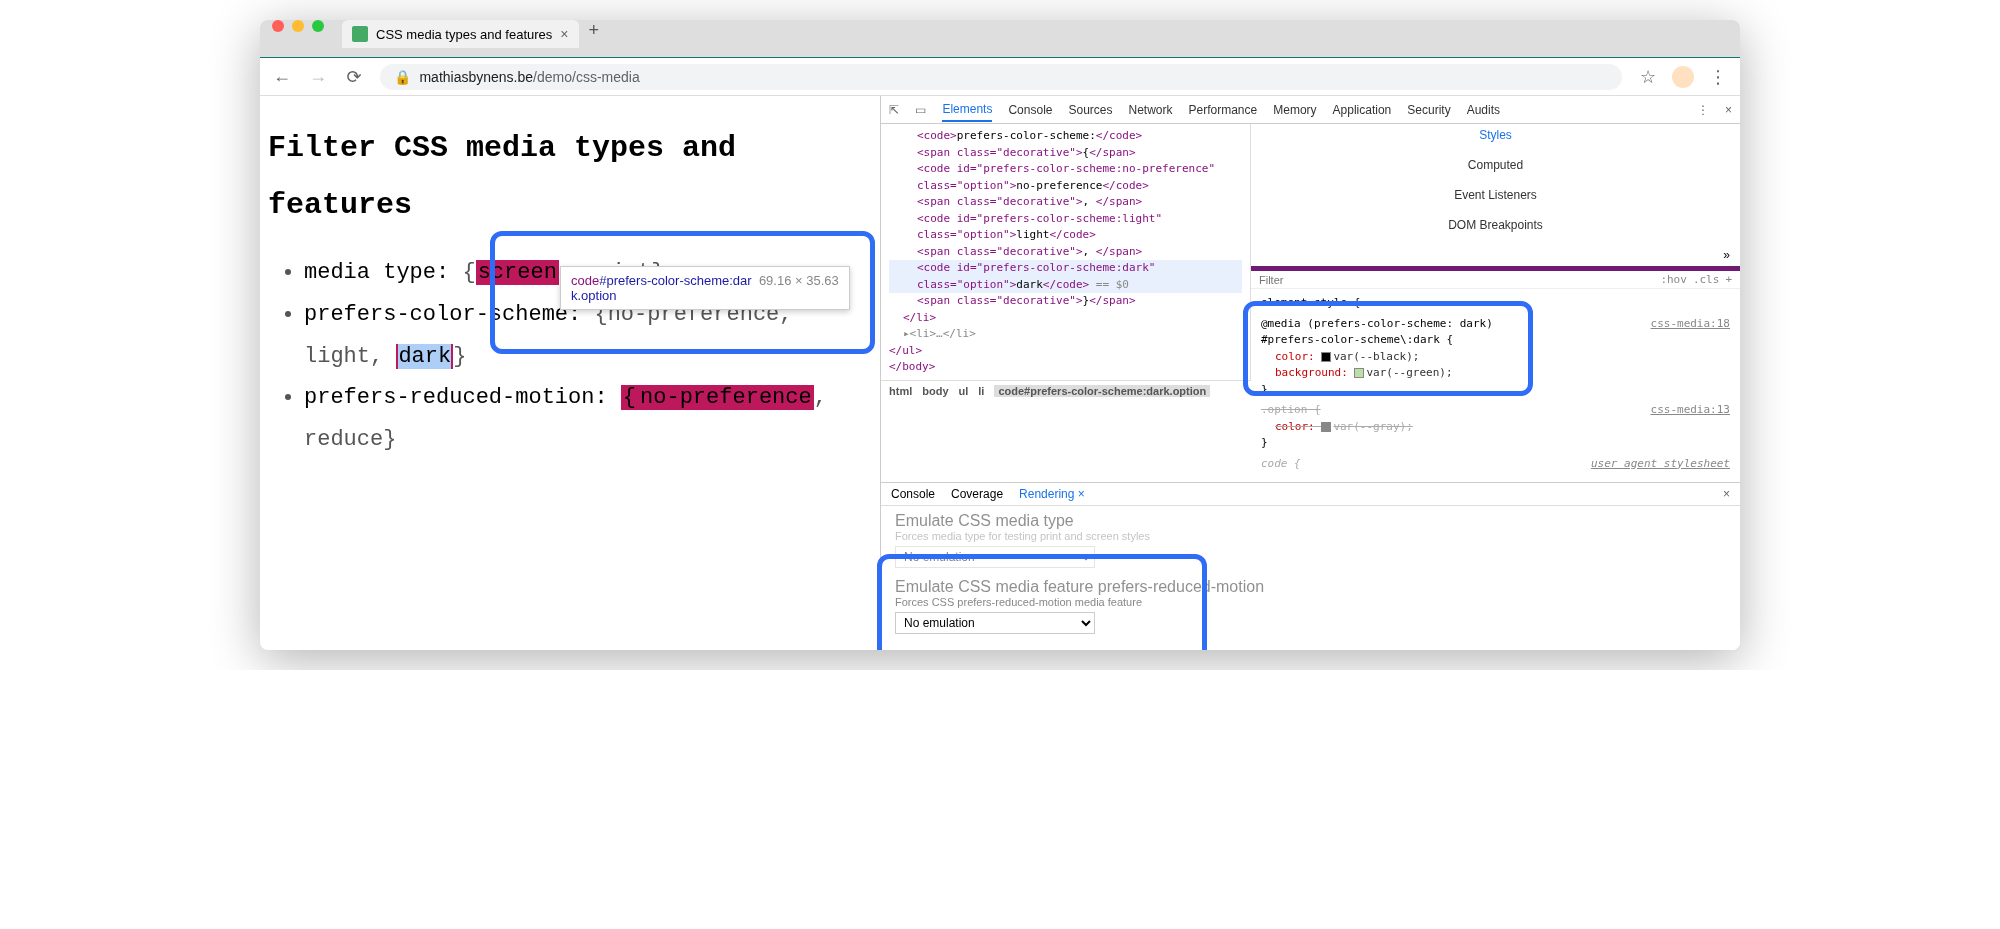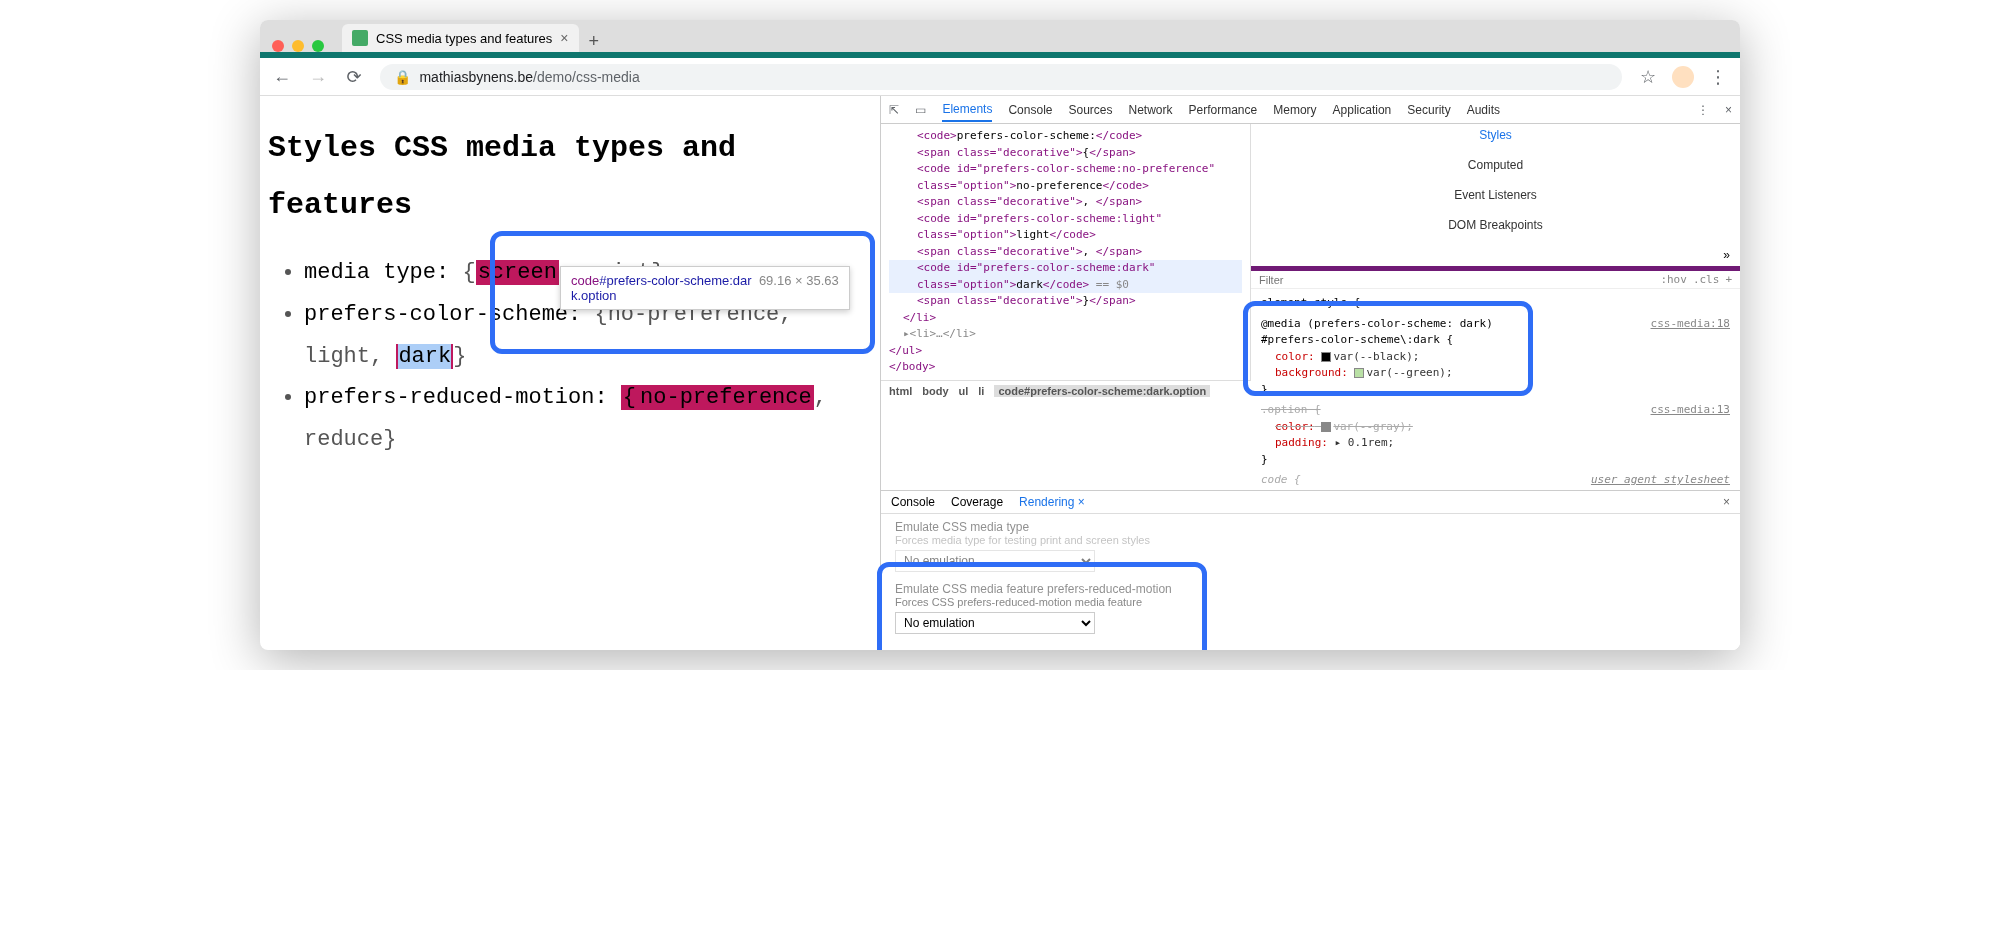--- a/index.html
+++ b/index.html
@@ -1,18 +1,18 @@
 <!DOCTYPE html>
 <html><head>
 <meta charset="utf-8">
 <style>
 * { box-sizing: border-box; margin: 0; padding: 0; }
 body { font-family: -apple-system, "Helvetica Neue", Arial, sans-serif; background: #fff; }
 .window { width: 1480px; height: 630px; margin: 20px auto; border-radius: 8px; box-shadow: 0 10px 50px rgba(0,0,0,0.3); overflow: hidden; display: flex; flex-direction: column; background: #fff; }
-.titlebar { height: 38px; background: #dedede; display: flex; align-items: flex-end; padding: 0 12px; border-bottom: 6px solid #0f766e; }
+.titlebar { height: 38px; background: #dedede; display: flex; align-items: flex-start; padding: 0 12px; border-bottom: 1px solid #0f766e; }
 .traffic { display: flex; gap: 8px; }
 .dot { width: 12px; height: 12px; border-radius: 50%; }
 .dot.red { background: #ff5f57; }
 .dot.yellow { background: #febc2e; }
 .dot.green { background: #28c840; }
 .tab { display: flex; align-items: center; background: #f1f1f1; border-radius: 6px 6px 0 0; padding: 6px 10px; margin-left: 18px; gap: 8px; font-size: 13px; }
 .favicon { width: 16px; height: 16px; background: #4a6; border-radius: 2px; }
 .tab-close { color: #666; font-size: 14px; cursor: pointer; }
 .newtab { margin-left: 10px; font-size: 18px; color: #555; }
 .toolbar { height: 38px; display: flex; align-items: center; padding: 0 12px; gap: 16px; border-bottom: 1px solid #ddd; background: #fff; }
@@ -68,21 +68,21 @@
 .swatch.black { background: #000; }
 .swatch.green { background: #b9e0a5; }
 .swatch.gray { background: #888; }
 .striken { text-decoration: line-through; color: #aaa; }
 .drawer { border-top: 1px solid #ccc; background: #fff; }
 .drawer-tabs { display: flex; gap: 16px; padding: 4px 10px; border-bottom: 1px solid #ddd; align-items: center; font-size: 12px; }
 .drawer-tab.active { color: #1a73e8; }
 .drawer-close { margin-left: auto; color: #666; }
 .drawer-body { padding: 6px 14px; font-size: 12px; position: relative; }
 .drawer-section { margin-bottom: 10px; }
-.drawer-section .stitle { font-size: 12px; color: #222; }
+.drawer-section .stitle { font-size: 16px; color: #222; }
 .drawer-section .sdesc { font-size: 11px; color: #888; }
 .drawer-section select { margin-top: 4px; font-size: 12px; padding: 2px 4px; border: 1px solid #ccc; background: #fff; min-width: 200px; }
 </style>
 </head>
 <body>
 
 <div class="window">
 
   <div class="titlebar">
     <div class="traffic">
@@ -108,21 +108,21 @@
     </div>
     <div class="toolbar-right">
       <span class="nav-icon">☆</span>
       <div class="avatar"></div>
       <span class="nav-icon">⋮</span>
     </div>
   </div>
 
   <div class="main">
     <div class="page">
-      <h1>Styles CSS media types and features</h1>
+      <h1>Filter CSS media types and features</h1>
       <ul>
         <li>
           <span class="key">media type:</span>
           <span>{</span><span class="hl">screen</span><span>,</span>
           <span>print</span><span>}</span>
         </li>
         <li>
           <span class="key">prefers-color-scheme:</span>
           <span>{</span><span>no-preference</span><span>,</span>
           <span>light</span><span>,</span>
@@ -208,21 +208,20 @@
               <div>#prefers-color-scheme\:dark {</div>
               <div><span class="prop">color:</span> <span class="swatch black"></span><span class="pval">var(--black);</span></div>
               <div><span class="prop">background:</span> <span class="swatch green"></span><span class="pval">var(--green);</span></div>
               <div>}</div>
             </div>
 
             <div class="rule">
               <span class="link">css-media:13</span>
               <div><span class="striken">.option {</span></div>
               <div class="striken"><span class="prop">color:</span> <span class="swatch gray"></span><span>var(--gray);</span></div>
-              <div><span class="prop">padding:</span> <span class="pval">▸ 0.1rem;</span></div>
               <div>}</div>
             </div>
 
             <div class="rule" style="color:#aaa;font-style:italic">
               <span class="link" style="font-style:italic">user agent stylesheet</span>
               <span>code {</span>
             </div>
 
             <div class="callout" style="left:-8px; top:12px; width:290px; height:95px;"></div>
           </div>

